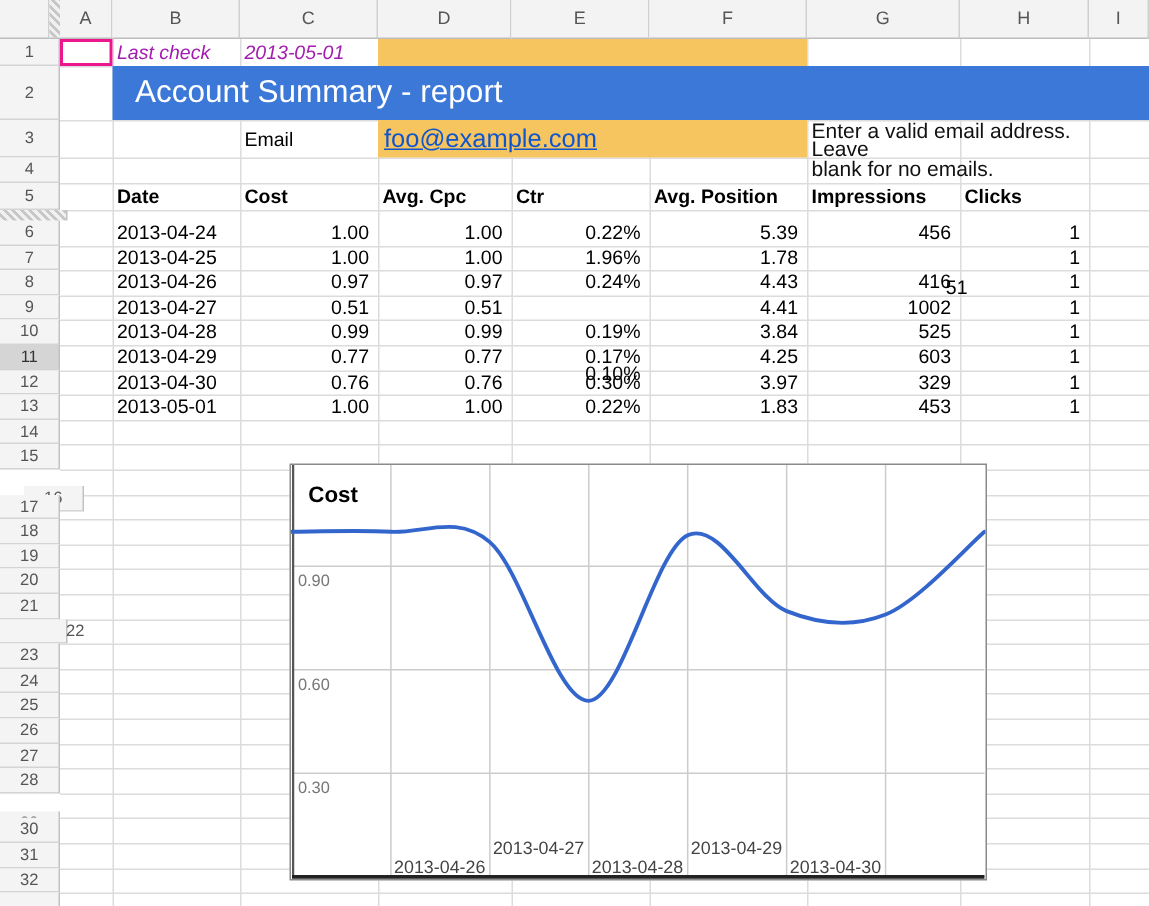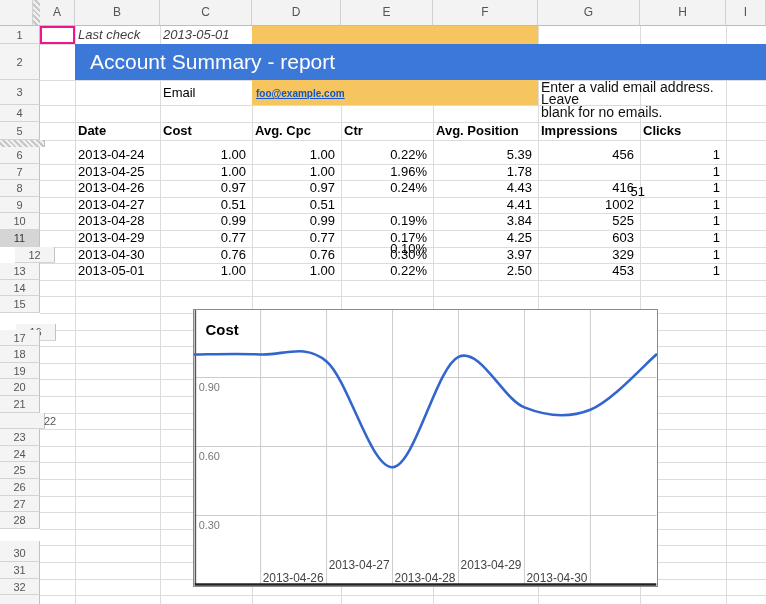--- a/index.html
+++ b/index.html
@@ -32,22 +32,22 @@
   .gl-v{position:absolute;width:1px;background:#dcdcdc;}
   .gl-h{position:absolute;height:1px;background:#dcdcdc;}
   
   .yellow{background:#f6c55f;}
   #hl-top{left:252px;top:26px;width:286px;height:18px;}
   #banner{
     left:75px;top:44px;width:691px;height:36px;background:#3c78d8;color:#fff;
     font-size:21px;line-height:35px;padding-left:15px;white-space:nowrap;
   }
   #hl-email{left:252px;top:80px;width:286px;height:25px;line-height:25px;padding-left:4px;}
-  #email-link{color:#1155cc;text-decoration:underline;font-size:10px;cursor:pointer;font-weight:bold;}
-  .italic-gray{font-style:italic;color:#404040;}
+  #email-link{color:#1155cc;text-decoration:underline;font-size:17px;cursor:pointer;}
+  .italic-gray{font-style:italic;color:#a21caf;}
   #lastcheck-label{left:78px;top:26px;width:80px;height:18px;line-height:18px;}
   #lastcheck-value{left:163px;top:26px;width:88px;height:18px;line-height:18px;}
   #email-label{left:163px;top:80px;width:88px;height:25px;line-height:25px;}
   #email-note{left:541px;top:81px;width:192px;font-size:14px;line-height:12.3px;color:#111;}
   #cursor-a1{left:40px;top:26px;width:35px;height:18px;background:#fff;border:2px solid #ec168f;}
   
   .tcell{position:absolute;white-space:nowrap;overflow:hidden;}
   .tcell.num{text-align:right;}
   .tcell.hdr{font-weight:bold;}
   
@@ -180,21 +180,21 @@
       <div class="tcell num" style="left: 163px; width: 83px; top: 246.6px; height: 16.6px; line-height: 16.6px;">0.76</div>
       <div class="tcell num" style="left: 255px; width: 80px; top: 246.6px; height: 16.6px; line-height: 16.6px;">0.76</div>
       <div class="tcell num" style="left: 344px; width: 83px; top: 246.6px; height: 16.6px; line-height: 16.6px;">0.30%</div>
       <div class="tcell num" style="left: 436px; width: 96px; top: 246.6px; height: 16.6px; line-height: 16.6px;">3.97</div>
       <div class="tcell num" style="left: 541px; width: 93px; top: 246.6px; height: 16.6px; line-height: 16.6px;">329</div>
       <div class="tcell num" style="left: 643px; width: 77px; top: 246.6px; height: 16.6px; line-height: 16.6px;">1</div>
       <div class="tcell" style="left: 78px; width: 76px; top: 263.2px; height: 16.6px; line-height: 16.6px;">2013-05-01</div>
       <div class="tcell num" style="left: 163px; width: 83px; top: 263.2px; height: 16.6px; line-height: 16.6px;">1.00</div>
       <div class="tcell num" style="left: 255px; width: 80px; top: 263.2px; height: 16.6px; line-height: 16.6px;">1.00</div>
       <div class="tcell num" style="left: 344px; width: 83px; top: 263.2px; height: 16.6px; line-height: 16.6px;">0.22%</div>
-      <div class="tcell num" style="left: 436px; width: 96px; top: 263.2px; height: 16.6px; line-height: 16.6px;">2.50</div>
+      <div class="tcell num" style="left: 436px; width: 96px; top: 263.2px; height: 16.6px; line-height: 16.6px;">1.83</div>
       <div class="tcell num" style="left: 541px; width: 93px; top: 263.2px; height: 16.6px; line-height: 16.6px;">453</div>
       <div class="tcell num" style="left: 643px; width: 77px; top: 263.2px; height: 16.6px; line-height: 16.6px;">1</div>
     </div>
 
   <div id="col-header-layer">
       <div class="col-h" style="left: 40px; width: 35px;">A</div>
       <div class="col-h" style="left: 75px; width: 85px;">B</div>
       <div class="col-h" style="left: 160px; width: 92px;">C</div>
       <div class="col-h" style="left: 252px; width: 89px;">D</div>
       <div class="col-h" style="left: 341px; width: 92px;">E</div>
@@ -208,21 +208,21 @@
       <div class="gut" style="top: 44px; height: 36px; line-height: 36px;">2</div>
       <div class="gut" style="top: 80px; height: 25px; line-height: 25px;">3</div>
       <div class="gut" style="top: 105px; height: 17px; line-height: 17px;">4</div>
       <div class="gut" style="top: 122px; height: 18px; line-height: 18px;">5</div>
       <div class="gut" style="top: 147px; height: 16.6px; line-height: 16.6px;">6</div>
       <div class="gut" style="top: 163.6px; height: 16.6px; line-height: 16.6px;">7</div>
       <div class="gut" style="top: 180.2px; height: 16.6px; line-height: 16.6px;">8</div>
       <div class="gut" style="top: 196.8px; height: 16.6px; line-height: 16.6px;">9</div>
       <div class="gut" style="top: 213.4px; height: 16.6px; line-height: 16.6px;">10</div>
       <div class="gut sel" style="top: 230px; height: 16.6px; line-height: 16.6px;">11</div>
-      <div class="gut" style="top: 246.6px; height: 16px; line-height: 16.6px; margin-left: 15px;">12</div>
+      <div class="gut" style="top: 246.6px; height: 16px; line-height: 16.6px;">12</div>
       <div class="gut" style="top: 263.2px; height: 16.6px; line-height: 16.6px;">13</div>
       <div class="gut" style="top: 279.8px; height: 16.6px; line-height: 16.6px;">14</div>
       <div class="gut" style="top: 296.4px; height: 16.6px; line-height: 16.6px;">15</div>
       <div class="gut" style="top: 324px; height: 16.6px; line-height: 16.6px; margin-left: 16px;">16</div>
       <div class="gut" style="top: 329.6px; height: 16.6px; line-height: 16.6px;">17</div>
       <div class="gut" style="top: 346.2px; height: 16.6px; line-height: 16.6px;">18</div>
       <div class="gut" style="top: 362.8px; height: 16.6px; line-height: 16.6px;">19</div>
       <div class="gut" style="top: 379.4px; height: 16.6px; line-height: 16.6px;">20</div>
       <div class="gut" style="top: 396px; height: 16.6px; line-height: 16.6px;">21</div>
       <div class="gut" style="top: 412.6px; height: 16.6px; line-height: 16.6px; padding-left: 44px;">22</div>

